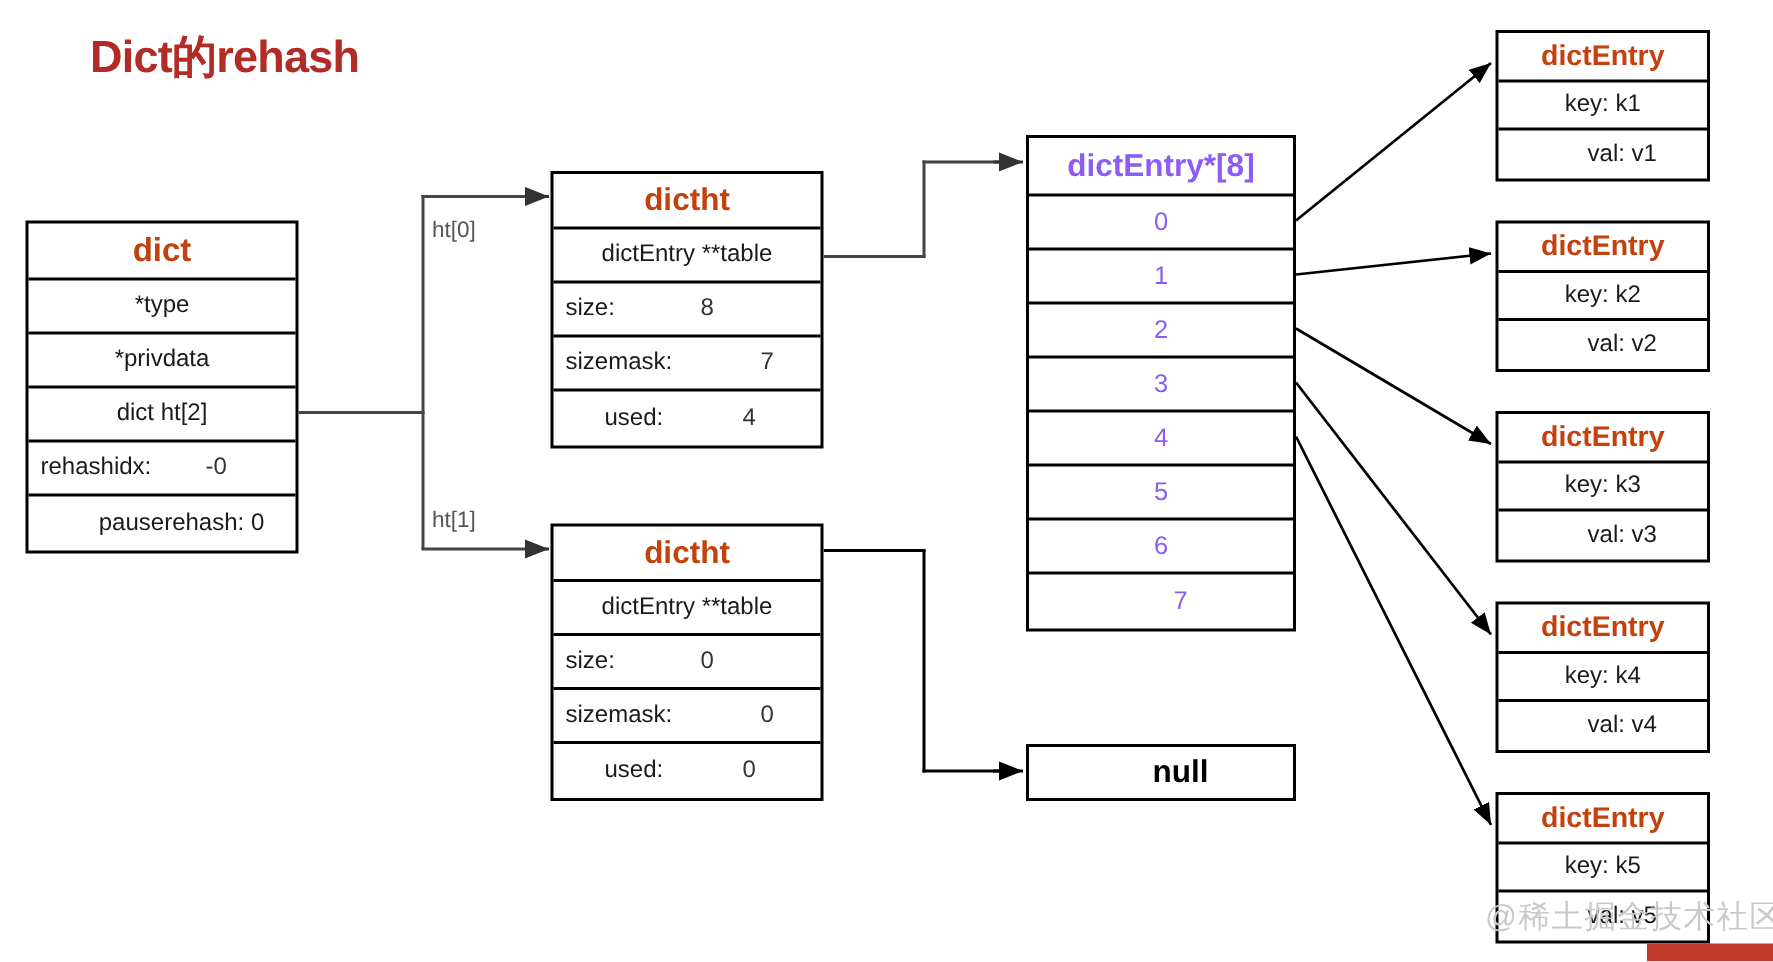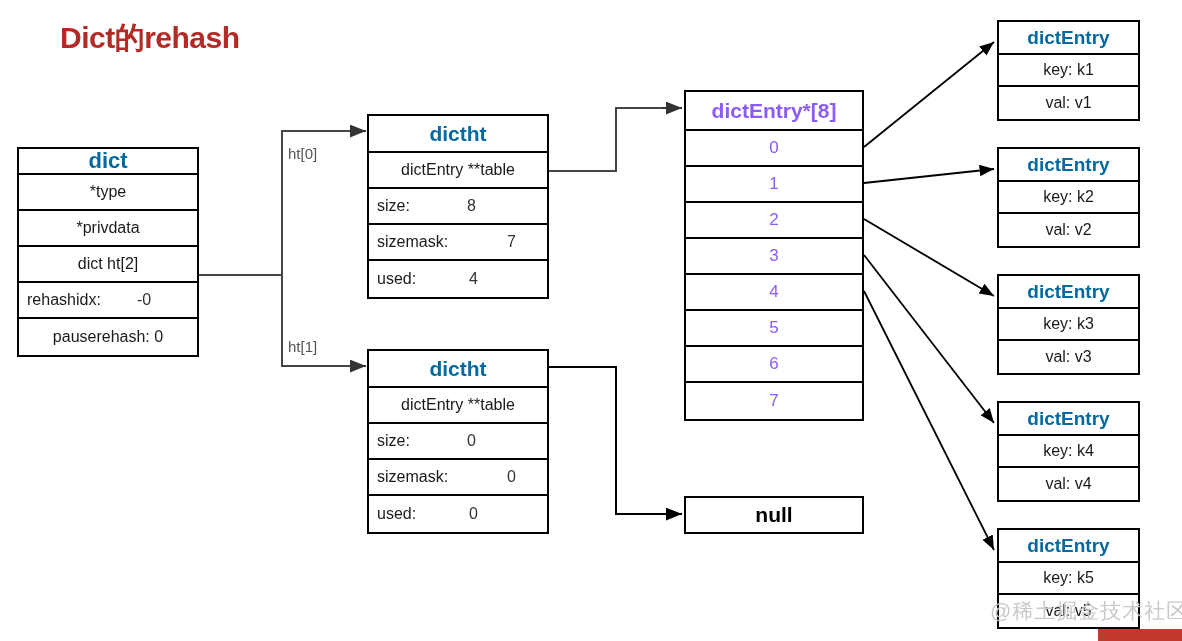--- a/index.html
+++ b/index.html
@@ -40,45 +40,45 @@
   }
   .row {
     box-sizing: border-box;
     border-bottom: 2px solid #000;
     display: flex;
     align-items: center;
     justify-content: center;
     position: relative;
     white-space: nowrap;
   }
-  .row:last-child { border-bottom: none; }
+  .row:last-child { border-bottom: none; margin-left: 26px; }
   .row.hdr {
     font-weight: bold;
     font-size: 21px;
-    color: #0369a1;
+    color: #c2410c;
   }
   .row.txt {
     font-size: 16px;
     color: #1a1a1a;
   }
   .row.left {
     justify-content: flex-start;
     padding-left: 8px;
     align-items: center;
   }
   .rowval {
     position: absolute;
     font-size: 16px;
     color: #333;
   }
 
   
   #dict-box { left: 17px; top: 147px; width: 182px; }
   #dict-box .row { height: 36px; }
-  #dict-box .row.hdr { height: 26px; font-size: 22px; }
+  #dict-box .row.hdr { height: 38px; font-size: 22px; }
 
   
   .dictht-box { width: 182px; }
   .dictht-box .row { height: 36px; }
   .dictht-box .row.hdr { height: 37px; font-size: 21px; }
   #dictht0-box { left: 367px; top: 114px; }
   #dictht1-box { left: 367px; top: 349px; }
 
   
   #array-box { left: 684px; top: 90px; width: 180px; }

